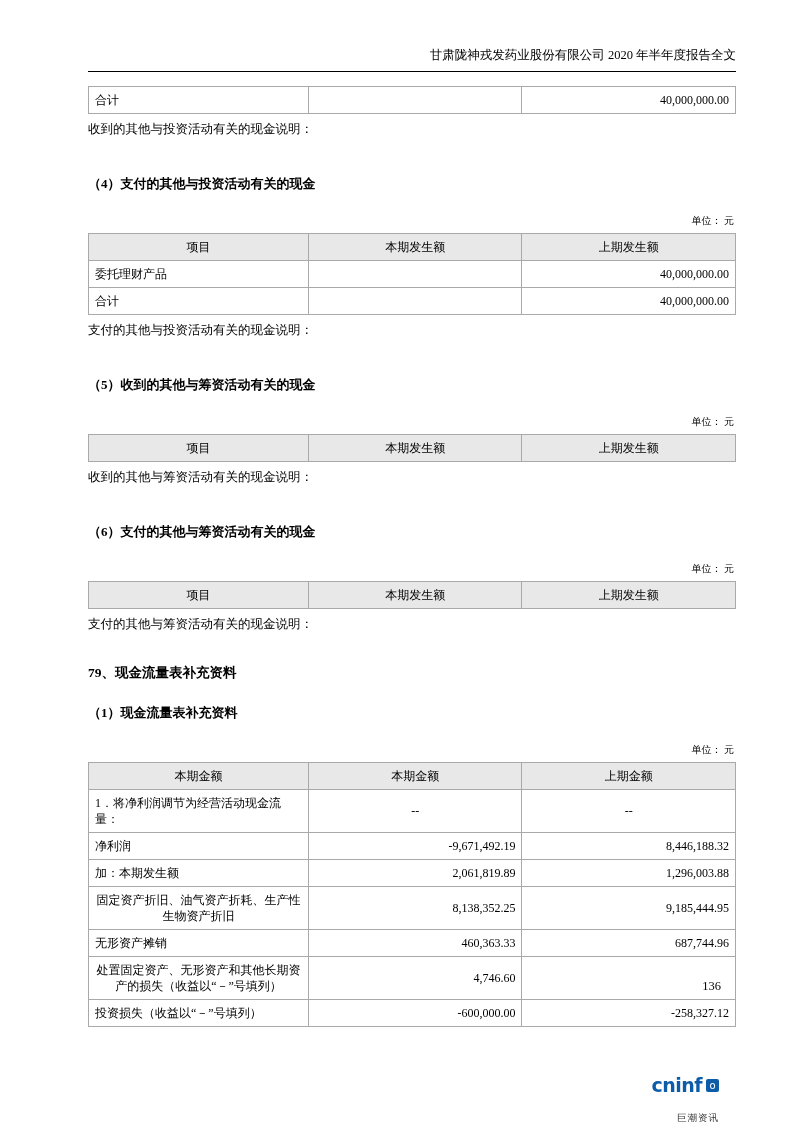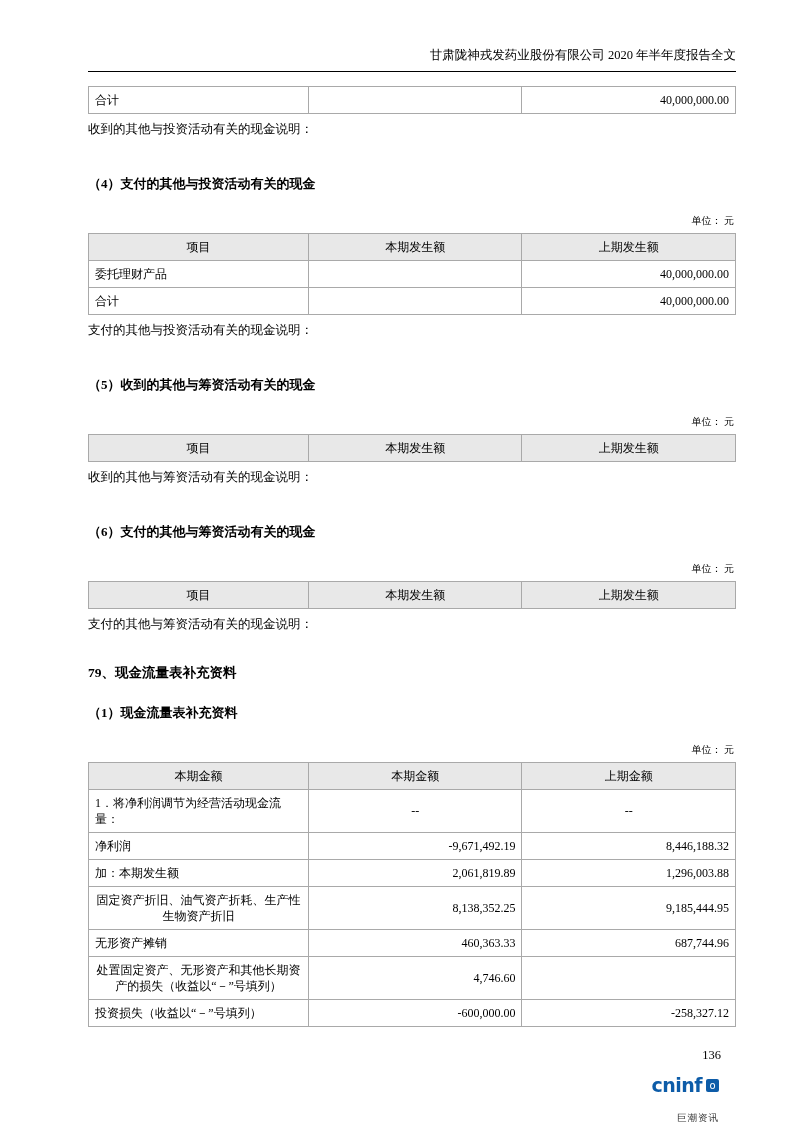--- a/index.html
+++ b/index.html
@@ -76,21 +76,21 @@
     margin: 36px 0 6px 0;
     line-height: 20px;
   }
   .section-title.big {
     font-size: 13.5px;
   }
   .spacer-sm { height: 14px; }
   .pagenum {
     position: absolute;
     right: 72px;
-    top: 1048px;
+    top: 979px;
     font-size: 12.5px;
   }
   .footer-logo {
     position: absolute;
     right: 74px;
     top: 1074px;
     text-align: right;
   }
   .logo-row {
     display: flex;

